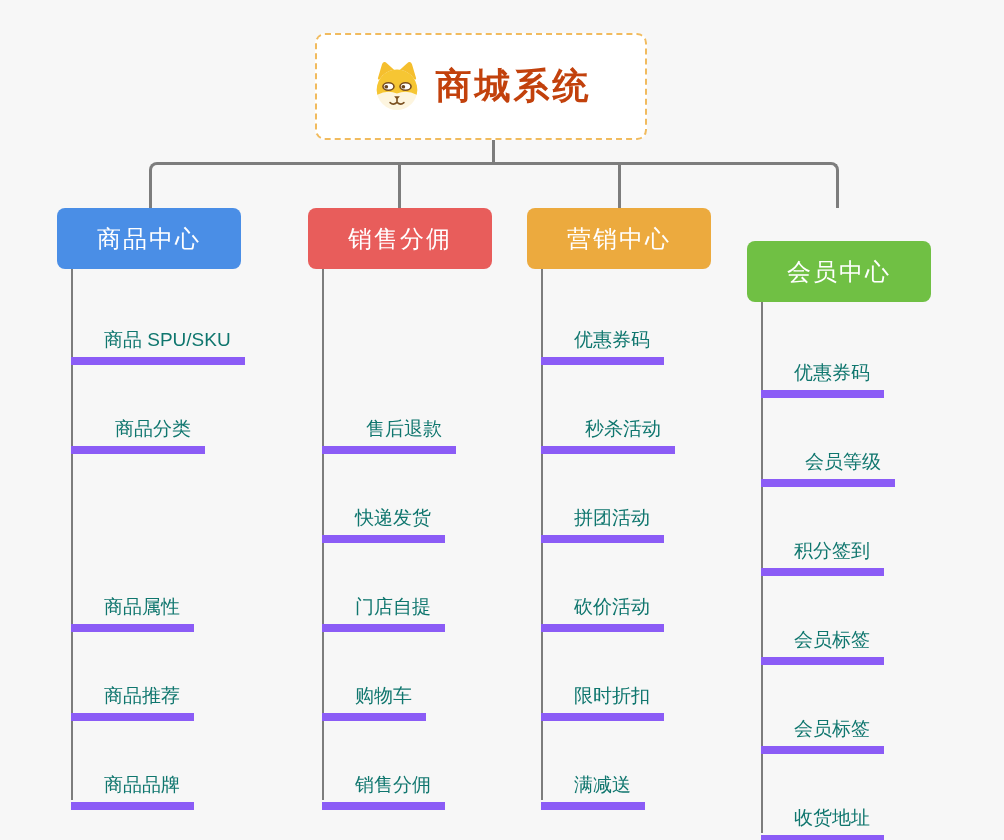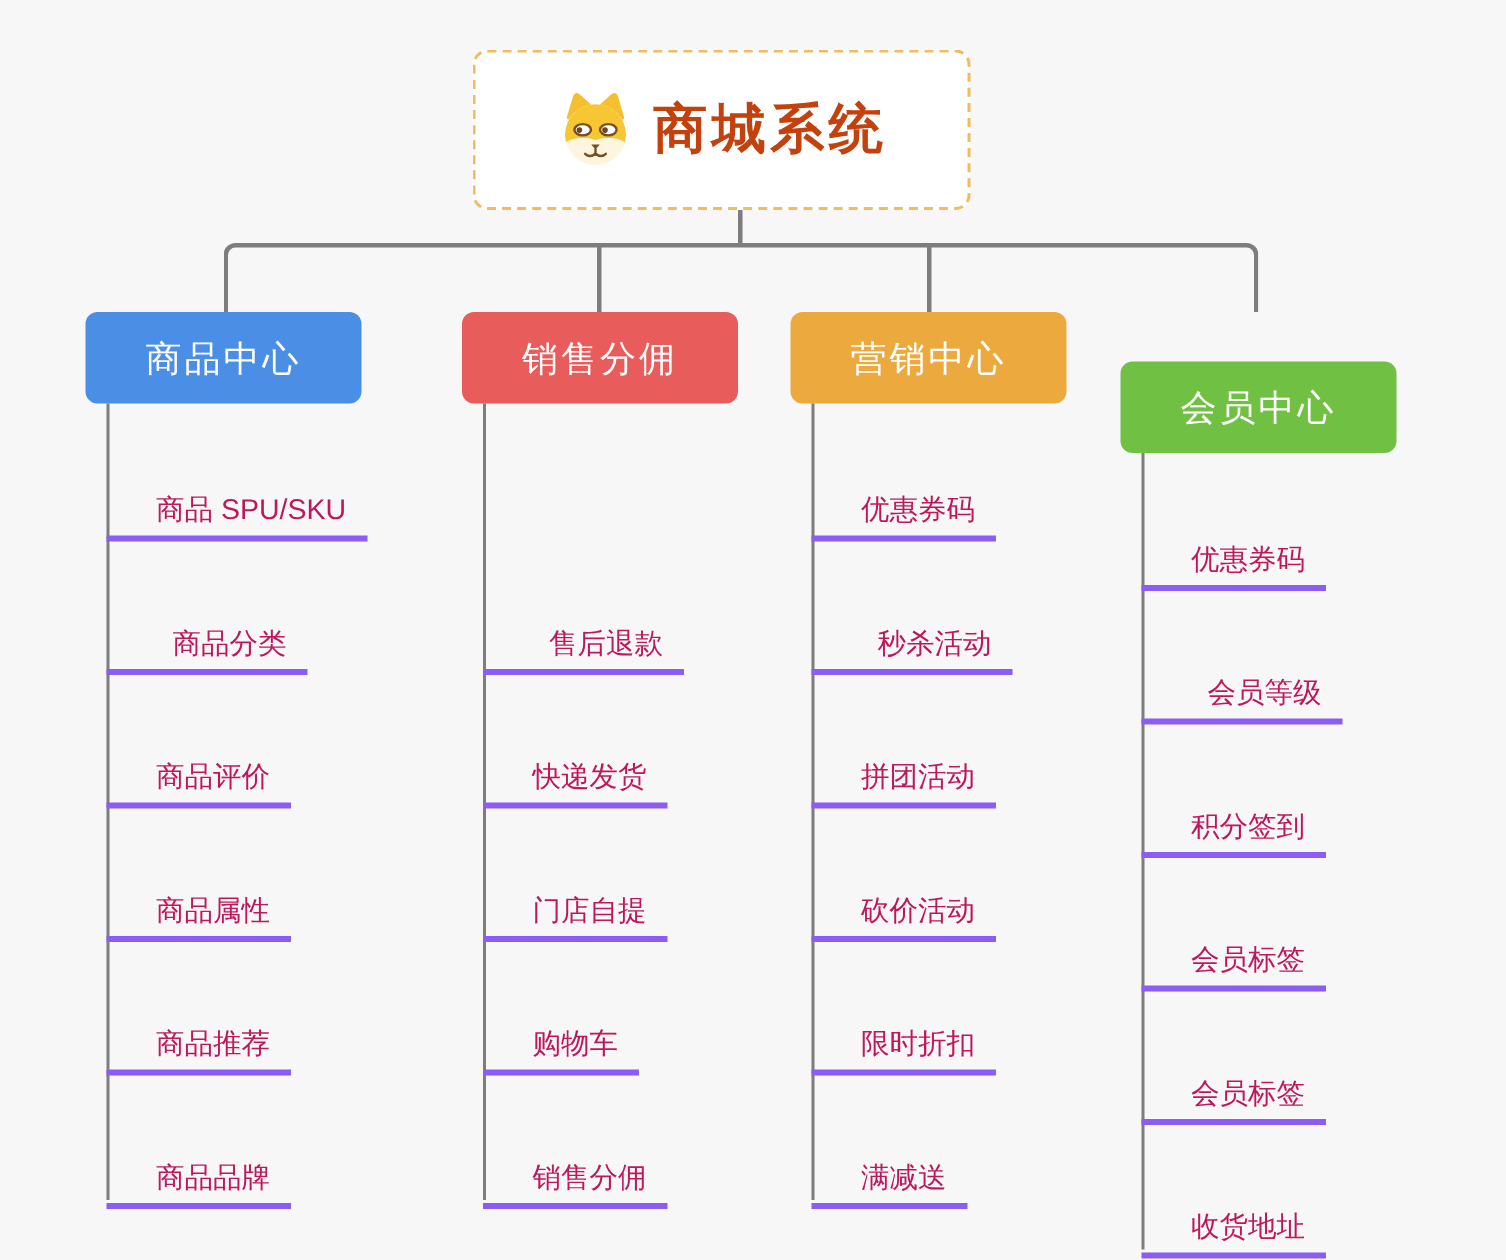--- a/index.html
+++ b/index.html
@@ -53,23 +53,23 @@
     color:#ffffff;font-size:24px;letter-spacing:2px;
     white-space:nowrap;cursor:default;
   }
   .spine{
     position:absolute;left:14px;top:269px;width:2px;height:531px;
     background:#7d7d7d;
   }
   .child{
     position:absolute;left:14px;height:34px;
     padding:0 14px 4px 33px;
-    border-bottom:4px solid #8b5cf6;
+    border-bottom:8px solid #8b5cf6;
     display:flex;align-items:flex-end;
-    font-size:19px;color:#be185d;
+    font-size:19px;color:#0f766e;
     white-space:nowrap;cursor:default;
     box-sizing:content-box;
   }
   .r1{top:319px;} .r2{top:408px;padding-left:44px;} .r3{top:497px;}
   .r4{top:586px;font-family:Liberation Mono, monospace;} .r5{top:675px;text-align:center;} .r6{top:764px;}
 </style>
 </head>
 <body>
 
 <div id="canvas">
@@ -93,21 +93,20 @@
       <path d="M32 46 v3.5 M32 49.5 Q27.5 53.5 23.5 49.8 M32 49.5 Q36.5 53.5 40.5 49.8" fill="none" stroke="#7a4f1f" stroke-width="2" stroke-linecap="round"></path>
     </svg>
     <span class="root-title">商城系统</span>
   </div>
 
   <div class="column col-0">
     <div class="branch-header" style="background-color: rgb(74, 142, 230);">商品中心</div>
     <div class="spine"></div>
     <div class="child r1">商品 SPU/SKU</div>
     <div class="child r2">商品分类</div>
-    <div class="child r3">商品评价</div>
     <div class="child r4">商品属性</div>
     <div class="child r5">商品推荐</div>
     <div class="child r6">商品品牌</div>
   </div>
 
   <div class="column col-1">
     <div class="branch-header" style="background-color: rgb(232, 93, 91);">销售分佣</div>
     <div class="spine"></div>
     <div class="child r2">售后退款</div>
     <div class="child r3">快递发货</div>

